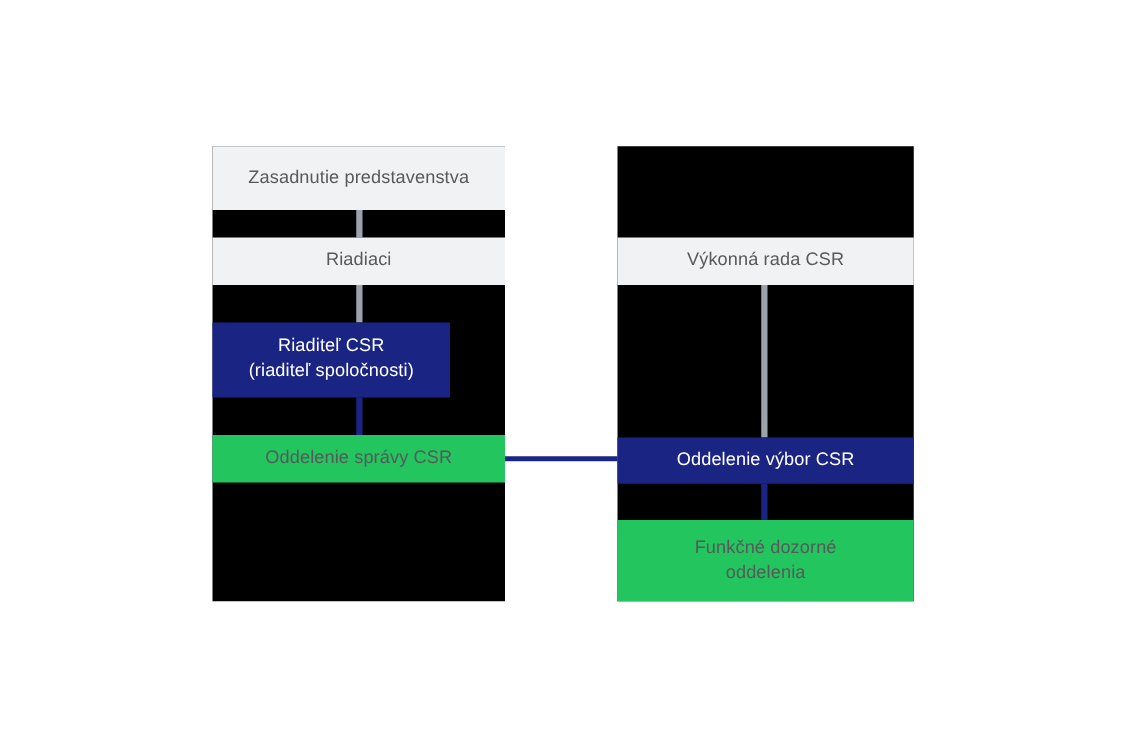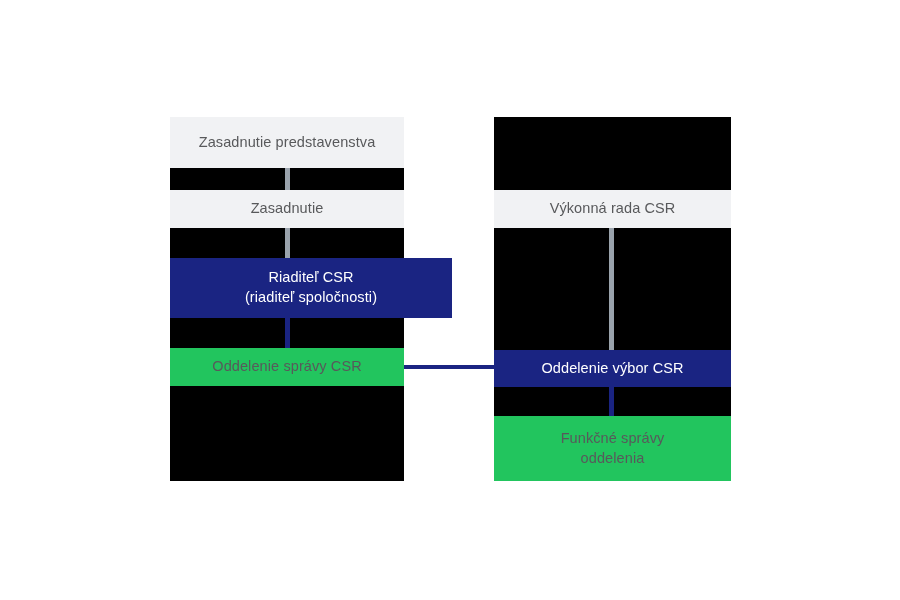--- a/index.html
+++ b/index.html
@@ -62,21 +62,21 @@
   }
   .node .node-text {
     display: block;
     padding: 0 8px;
     white-space: pre-line;
   }
 
   
   #node-board-meeting  { left: 170px; top: 117px; width: 234px; height: 51px; }
   #node-president      { left: 170px; top: 190px; width: 234px; height: 38px; }
-  #node-csr-director   { left: 170px; top: 258px; width: 282px; height: 60px; }
+  #node-csr-director   { left: 170px; top: 258px; width: 190px; height: 60px; }
   #node-csr-admin-dept { left: 170px; top: 348px; width: 234px; height: 38px; }
   #node-exec-board     { left: 494px; top: 190px; width: 237px; height: 38px; text-align: right; }
   #node-steering-cmte  { left: 494px; top: 350px; width: 237px; height: 37px; }
   #node-func-oversight { left: 494px; top: 416px; width: 237px; height: 65px; }
 
   
   #link-board-to-president   { left: 285px; top: 168px; width: 5px; height: 22px; }
   #link-president-to-director{ left: 285px; top: 228px; width: 5px; height: 30px; }
   #link-director-to-admin    { left: 285px; top: 318px; width: 5px; height: 30px; }
   #link-admin-to-steering    { left: 404px; top: 365px; width: 90px; height: 4px; }
@@ -96,38 +96,38 @@
   <div class="connector connector-blue" id="link-director-to-admin"></div>
   <div class="connector connector-blue" id="link-admin-to-steering"></div>
   <div class="connector connector-gray" id="link-exec-to-steering"></div>
   <div class="connector connector-blue" id="link-steering-to-func"></div>
 
   <div class="node node-light" id="node-board-meeting">
     <span class="node-text">Zasadnutie predstavenstva</span>
   </div>
 
   <div class="node node-light" id="node-president">
-    <span class="node-text">Zasadnutie</span>
+    <span class="node-text">Riadiaci</span>
   </div>
 
   <div class="node node-blue" id="node-csr-director">
     <span class="node-text">Riaditeľ CSR
 (riaditeľ spoločnosti)</span>
   </div>
 
   <div class="node node-pale" id="node-csr-admin-dept">
     <span class="node-text">Oddelenie správy CSR</span>
   </div>
 
   <div class="node node-light" id="node-exec-board">
     <span class="node-text">Výkonná rada CSR</span>
   </div>
 
   <div class="node node-blue" id="node-steering-cmte">
     <span class="node-text">Oddelenie výbor CSR</span>
   </div>
 
   <div class="node node-pale" id="node-func-oversight">
-    <span class="node-text">Funkčné správy
+    <span class="node-text">Funkčné dozorné
 oddelenia</span>
   </div>
 
 </div>
 
 </body></html>

